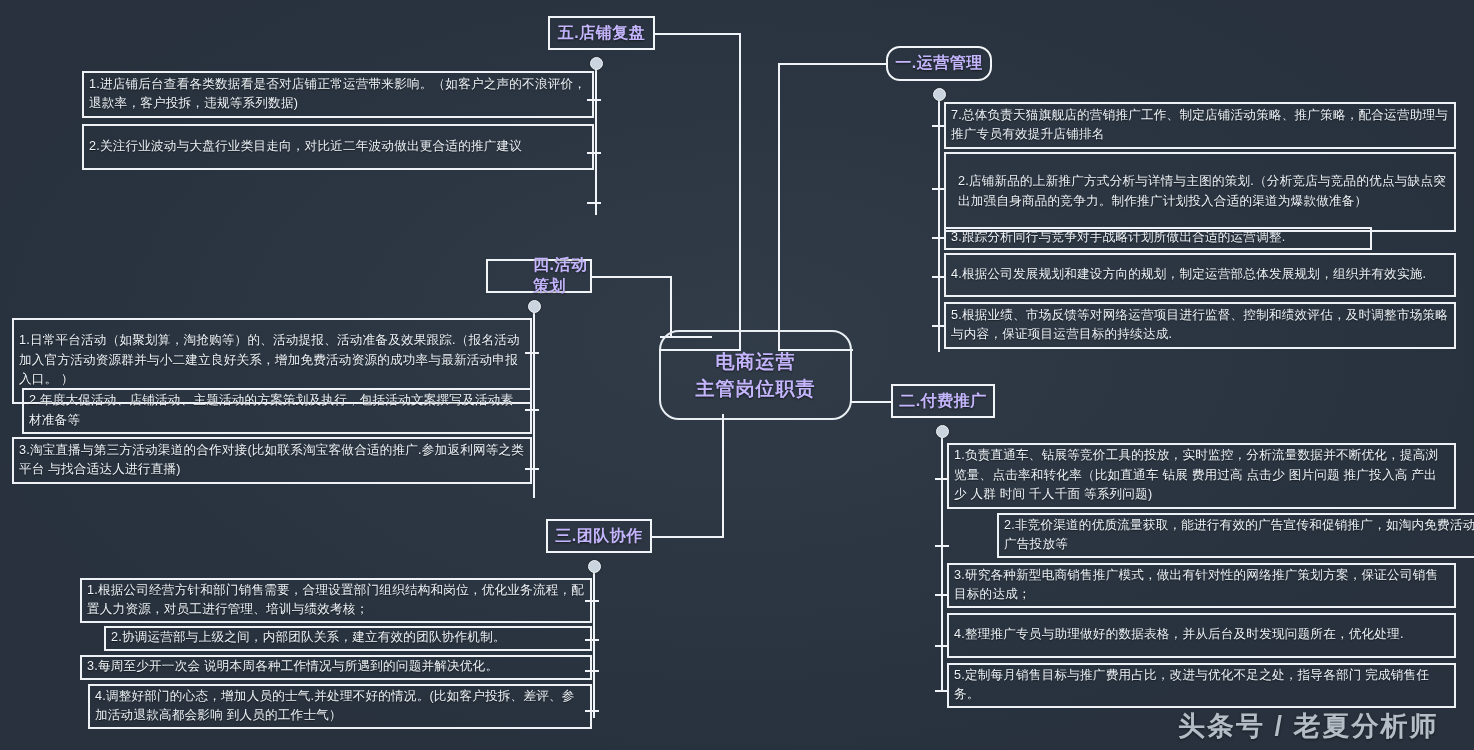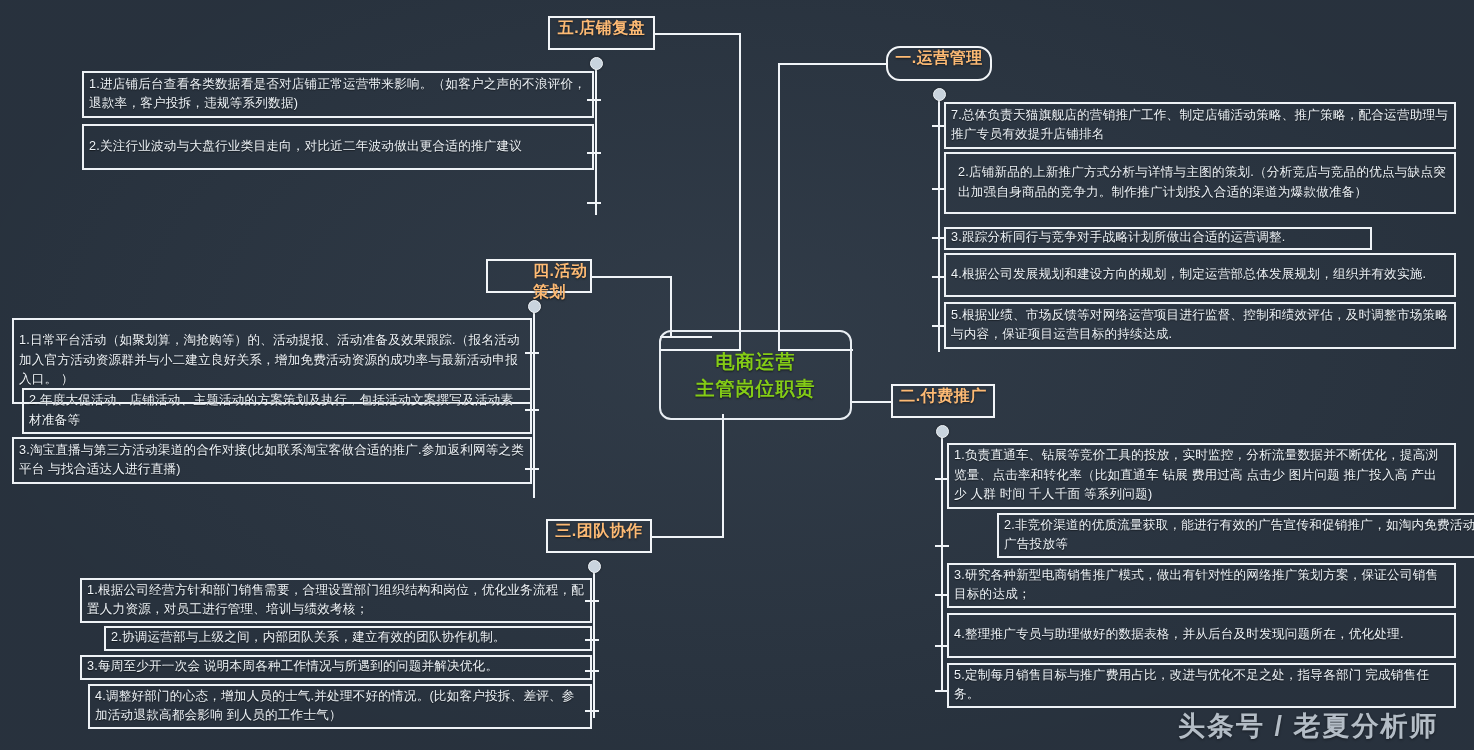--- a/index.html
+++ b/index.html
@@ -18,33 +18,33 @@
     content:"";position:absolute;inset:0;
     background:
       radial-gradient(ellipse at 50% 45%, rgba(255,255,255,.022), rgba(0,0,0,.10) 75%);
     pointer-events:none;z-index:0;
   }
 
   .node{position:absolute;box-sizing:border-box;z-index:3;}
 
   
   .central{
-    border:2px solid #e9eef3;border-radius:12px;
-    color:#84cc16;font-weight:bold;font-size:19px;line-height:27px;
+    border:2px solid #e9eef3;border-radius:20px;
+    color:#c4b5fd;font-weight:bold;font-size:19px;line-height:27px;
     text-align:center;display:flex;align-items:center;justify-content:center;
     letter-spacing:1px;
     text-shadow:0 1px 2px rgba(0,0,0,.6);
   }
   .central .ln{display:block;}
 
   
   .branch{
     border:2px solid #f2f5f8;
-    color:#fdba74;font-weight:bold;font-size:16px;
-    display:flex;align-items:flex-start;justify-content:center;
+    color:#c4b5fd;font-weight:bold;font-size:16px;
+    display:flex;align-items:center;justify-content:center;
     letter-spacing:.5px;
     text-shadow:0 1px 2px rgba(0,0,0,.55);
     background:transparent;
   }
 
   
   .leaf{
     border:2px solid #eef2f6;
     color:#eef3f7;font-size:12.6px;line-height:19.5px;
     padding:2px 5px 3px 5px;
@@ -113,21 +113,21 @@
   <div class="conn v" style="left:938px;top:94px;height:258px;"></div>
   <div class="conn h" style="left:932px;top:125px;width:14px;"></div>
   <div class="conn h" style="left:932px;top:188px;width:14px;"></div>
   <div class="conn h" style="left:932px;top:237px;width:14px;"></div>
   <div class="conn h" style="left:932px;top:276px;width:14px;"></div>
   <div class="conn h" style="left:932px;top:325px;width:14px;"></div>
 
   <div class="node leaf" style="left:944px;top:102px;width:512px;height:47px;">
     <span>7.总体负责天猫旗舰店的营销推广工作、制定店铺活动策略、推广策略，配合运营助理与推广专员有效提升店铺排名</span>
   </div>
-  <div class="node leaf" style="left:944px;top:152px;width:512px;height:62px;padding-left:12px;">
+  <div class="node leaf" style="left:944px;top:152px;width:512px;height:80px;padding-left:12px;">
     <span>2.店铺新品的上新推广方式分析与详情与主图的策划.（分析竞店与竞品的优点与缺点突出加强自身商品的竞争力。制作推广计划投入合适的渠道为爆款做准备）</span>
   </div>
   <div class="node leaf" style="left:944px;top:227px;width:428px;height:23px;">
     <span>3.跟踪分析同行与竞争对手战略计划所做出合适的运营调整.</span>
   </div>
   <div class="node leaf" style="left:944px;top:253px;width:512px;height:44px;">
     <span>4.根据公司发展规划和建设方向的规划，制定运营部总体发展规划，组织并有效实施.</span>
   </div>
   <div class="node leaf" style="left:944px;top:302px;width:512px;height:47px;">
     <span>5.根据业绩、市场反馈等对网络运营项目进行监督、控制和绩效评估，及时调整市场策略与内容，保证项目运营目标的持续达成.</span>

